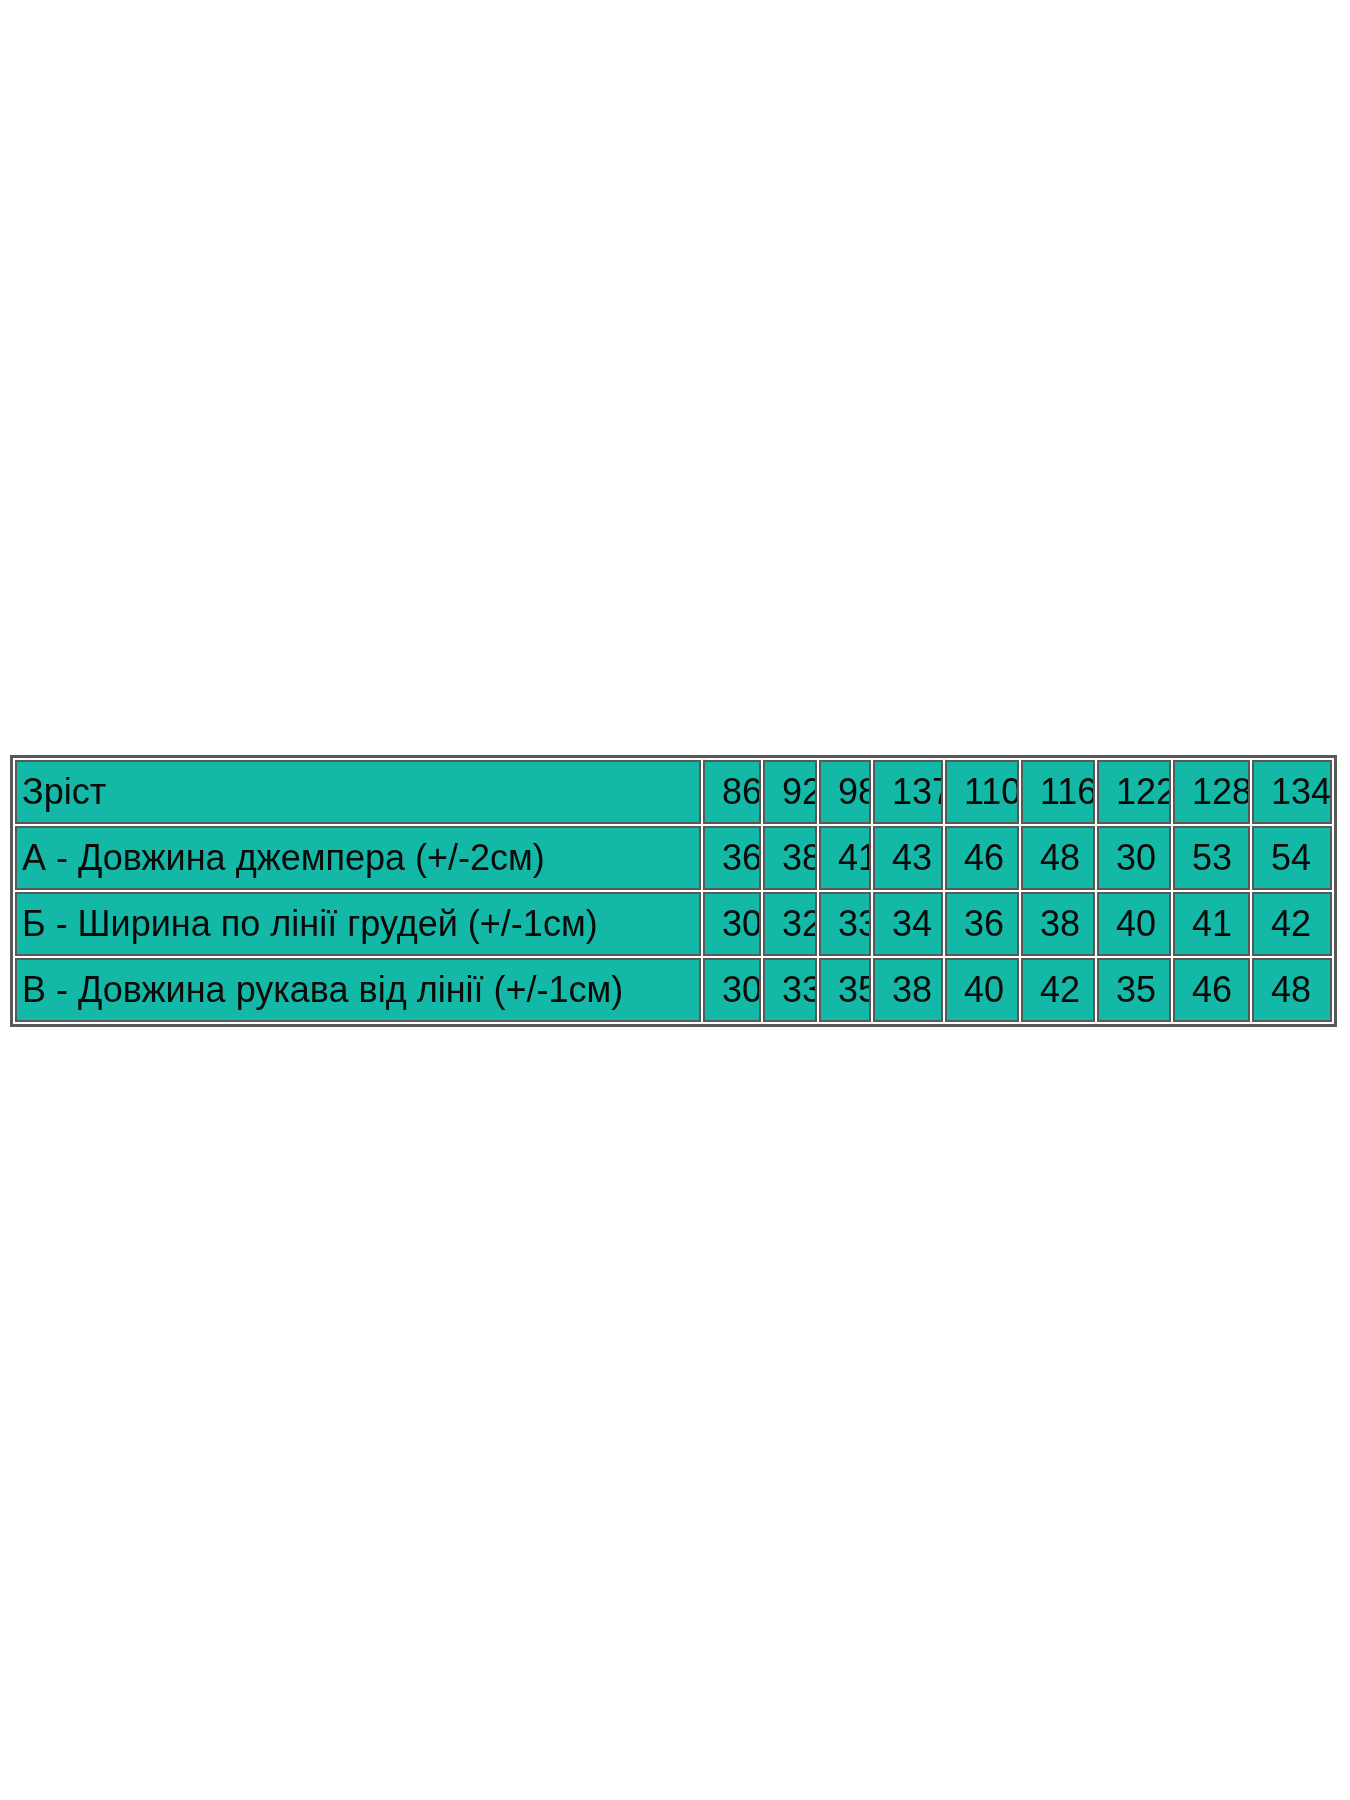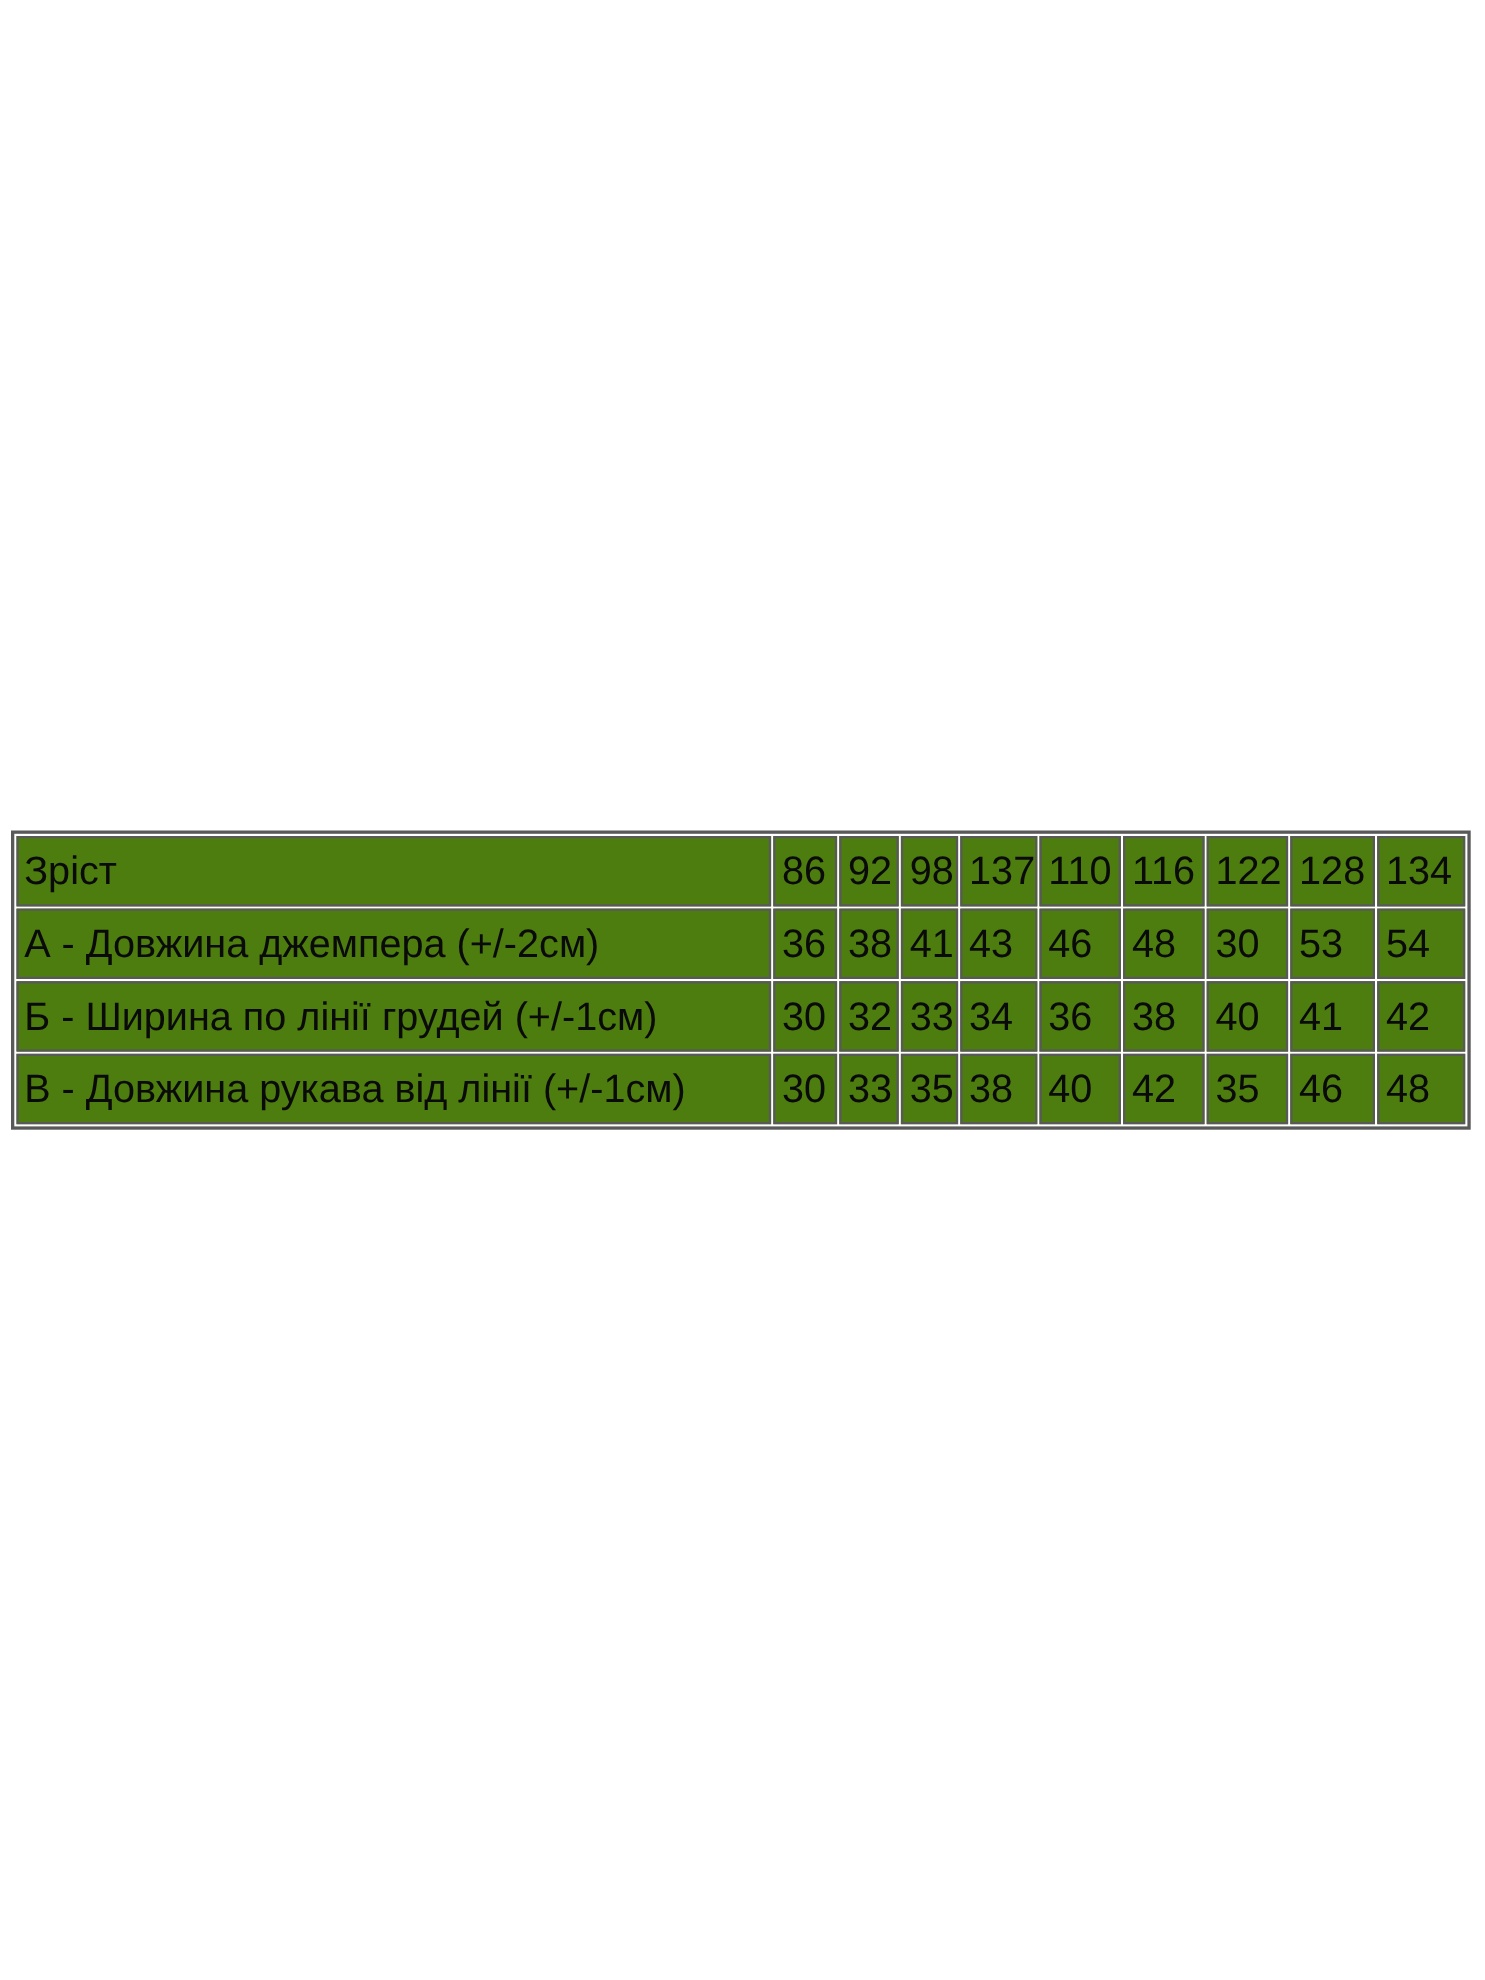--- a/index.html
+++ b/index.html
@@ -22,33 +22,33 @@
     width: 1325px;
     table-layout: fixed;
     border-collapse: separate;
     border-spacing: 2px;
     border: 3px solid #595959;
     background: #ffffff;
   }
   table.size-table td {
     box-sizing: border-box;
     border: 2px solid #595959;
-    background: #4d7c0f;
+    background: #14b8a6;
     height: 64px;
     vertical-align: middle;
     font-size: 36px;
     line-height: 1.05;
     color: #0a0a0a;
     padding: 0 2px 0 5px;
     white-space: nowrap;
     overflow: hidden;
     text-align: left;
   }
   table.size-table td.value-cell {
-    padding-left: 6px;
+    padding-left: 17px;
   }
 </style>
 </head>
 <body>
 
 <div class="canvas">
   <table class="size-table">
     <colgroup>
       <col style="width:686px">
       <col style="width:58px">

